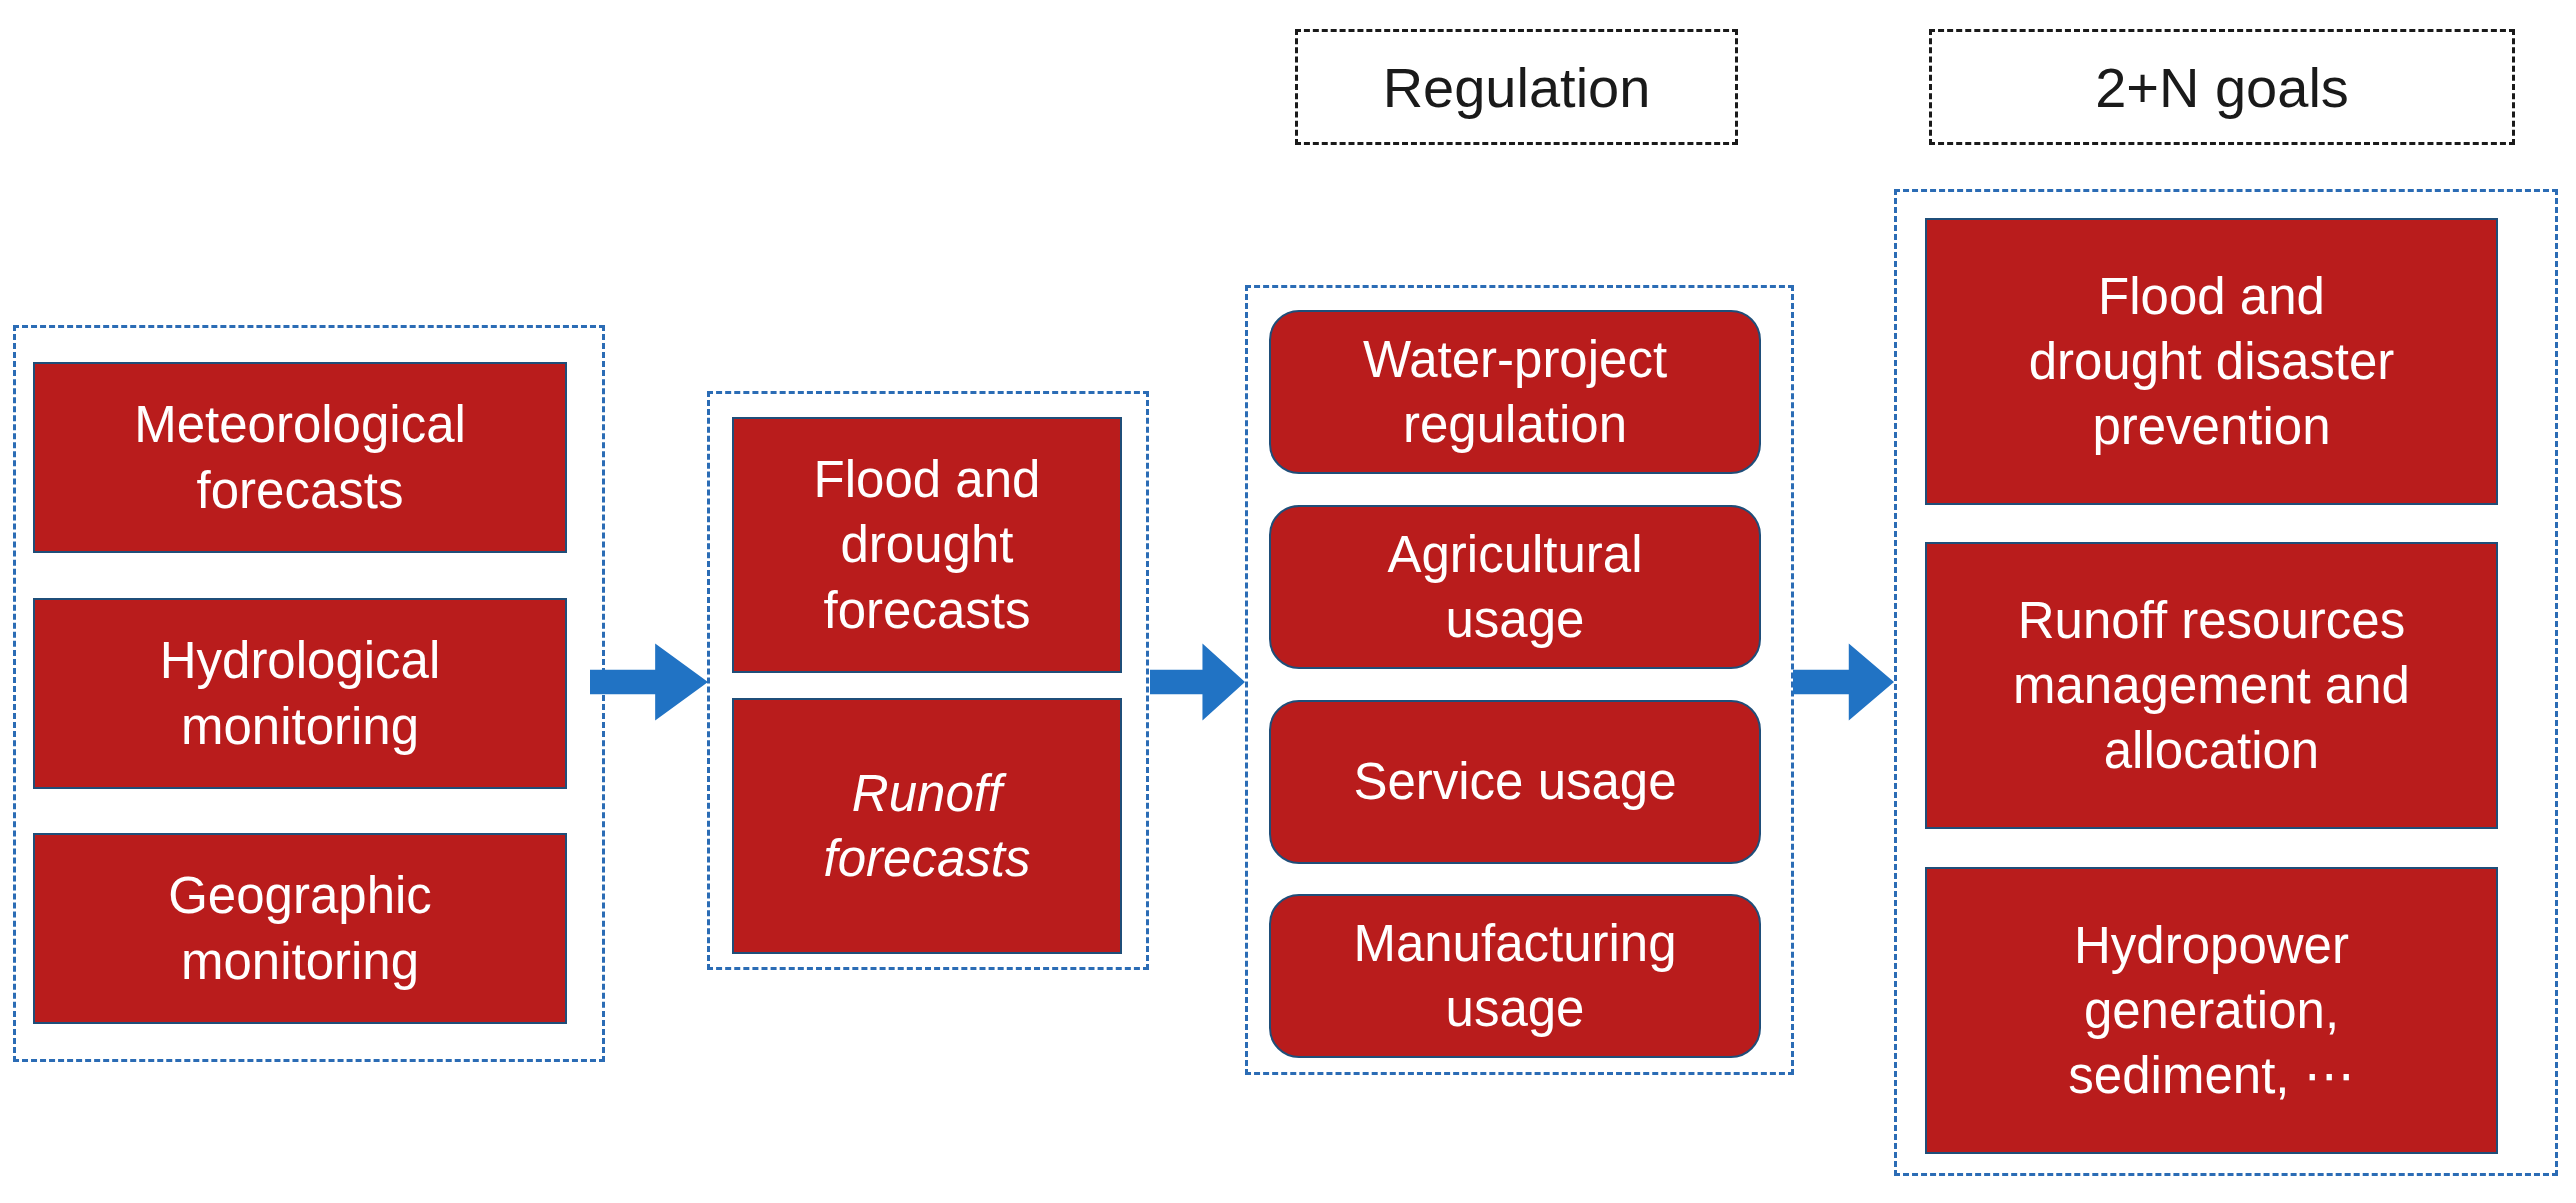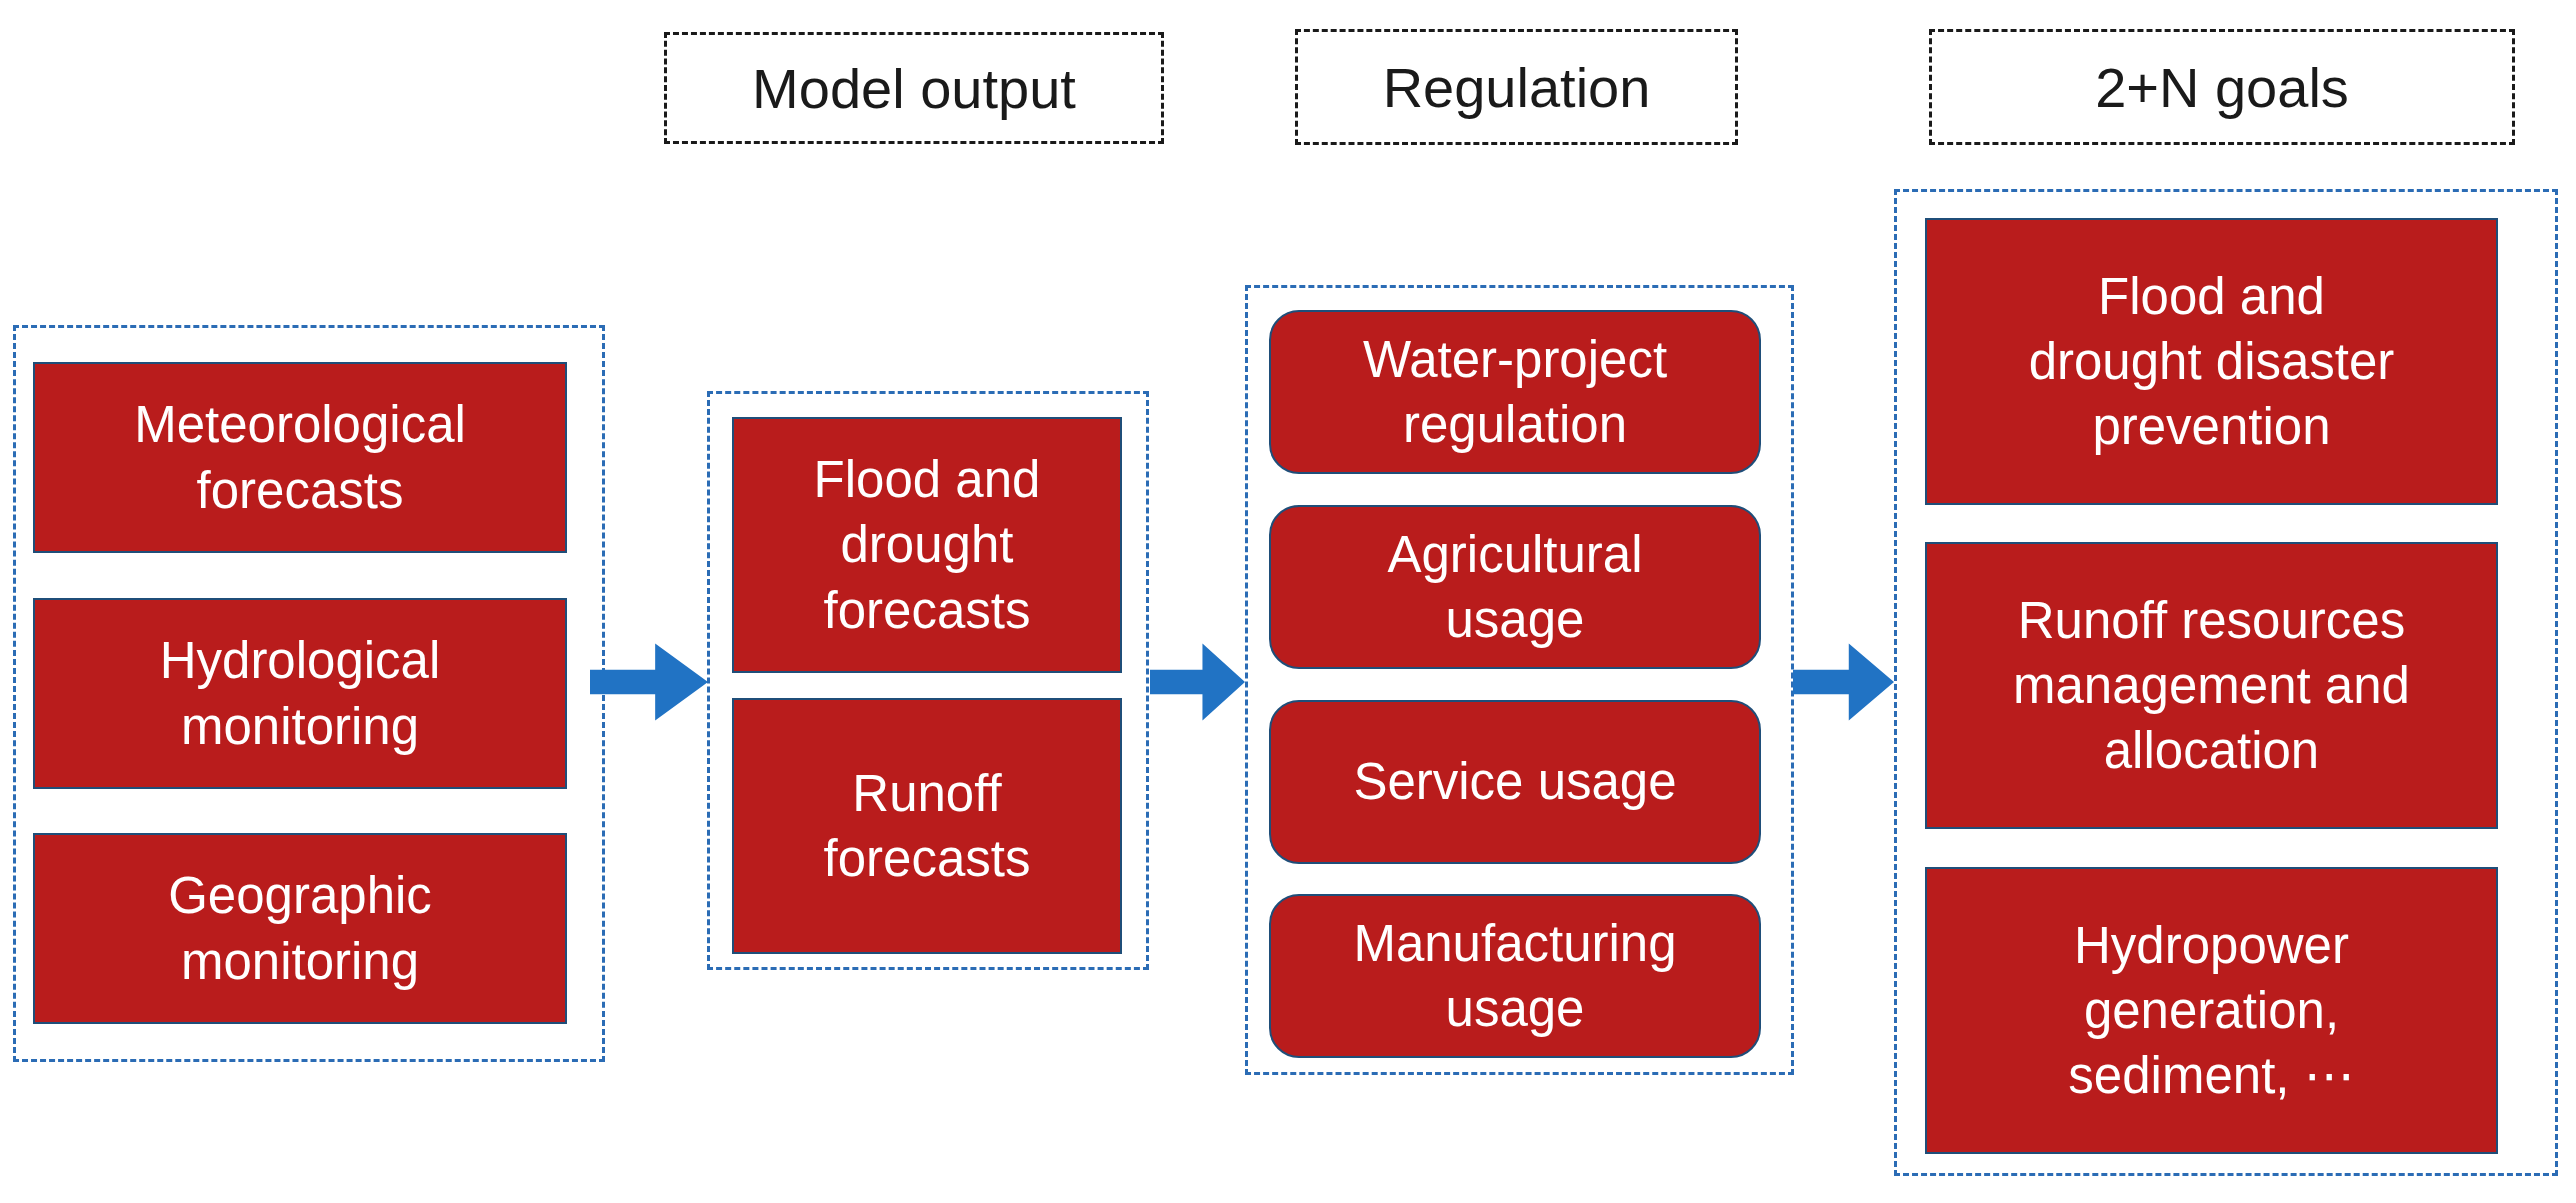--- a/index.html
+++ b/index.html
@@ -52,41 +52,38 @@
   .c1{left:13px;top:325px;width:592px;height:737px;}
   .c2{left:707px;top:391px;width:442px;height:579px;}
   .c3{left:1245px;top:285px;width:549px;height:790px;}
   .c4{left:1894px;top:189px;width:664px;height:987px;}
 
   
   .c1b{left:33px;width:534px;height:191px;}
   .c1b1{top:362px;} .c1b2{top:598px;} .c1b3{top:833px;}
   
   .c2b{left:732px;width:390px;height:256px;}
-  .c2b1{top:417px;} .c2b2{top:698px;}
+  .c2b1{top:417px;} .c2b2{top:698px;font-style:italic;}
   
   .c3b{left:1269px;width:492px;height:164px;border-radius:30px;}
   .c3b1{top:310px;} .c3b2{top:505px;} .c3b3{top:700px;} .c3b4{top:894px;}
   
   .c4b{left:1925px;width:573px;height:287px;}
   .c4b1{top:218px;} .c4b2{top:542px;} .c4b3{top:867px;}
 
   
   .a1{left:590px;top:640px;width:118px;height:84px;}
   .a2{left:1150px;top:640px;width:95px;height:84px;}
   .a3{left:1793px;top:640px;width:101px;height:84px;}
 </style>
 </head>
 <body>
 
 <div class="canvas">
 
-  <div class="hdr h2">
-    <span>Model output</span>
-  </div>
   <div class="hdr h3">
     <span>Regulation</span>
   </div>
   <div class="hdr h4">
     <span>2+N goals</span>
   </div>
 
   <div class="grp c1"></div>
   <div class="grp c2"></div>
   <div class="grp c3"></div>

